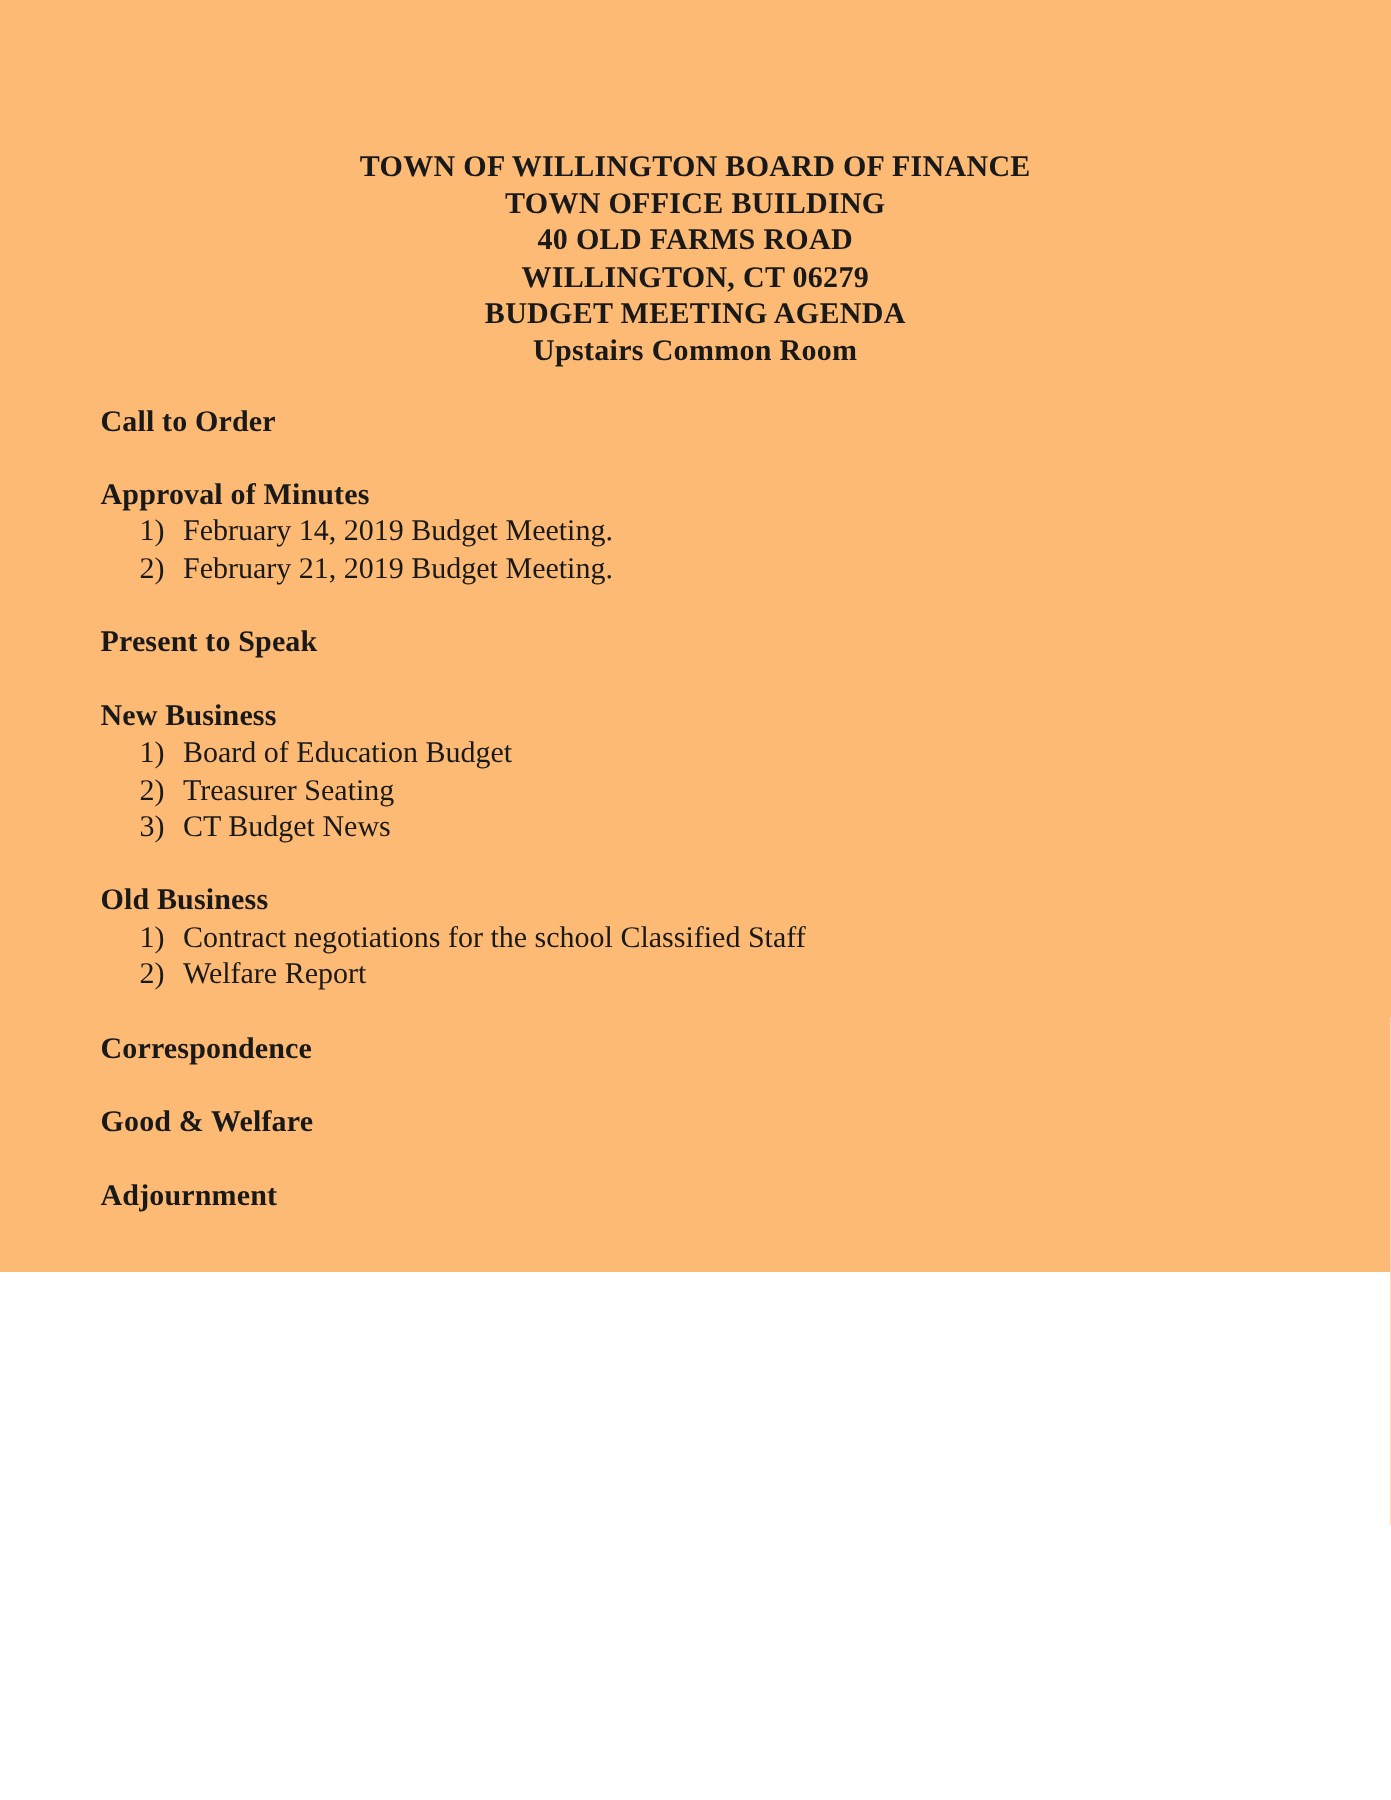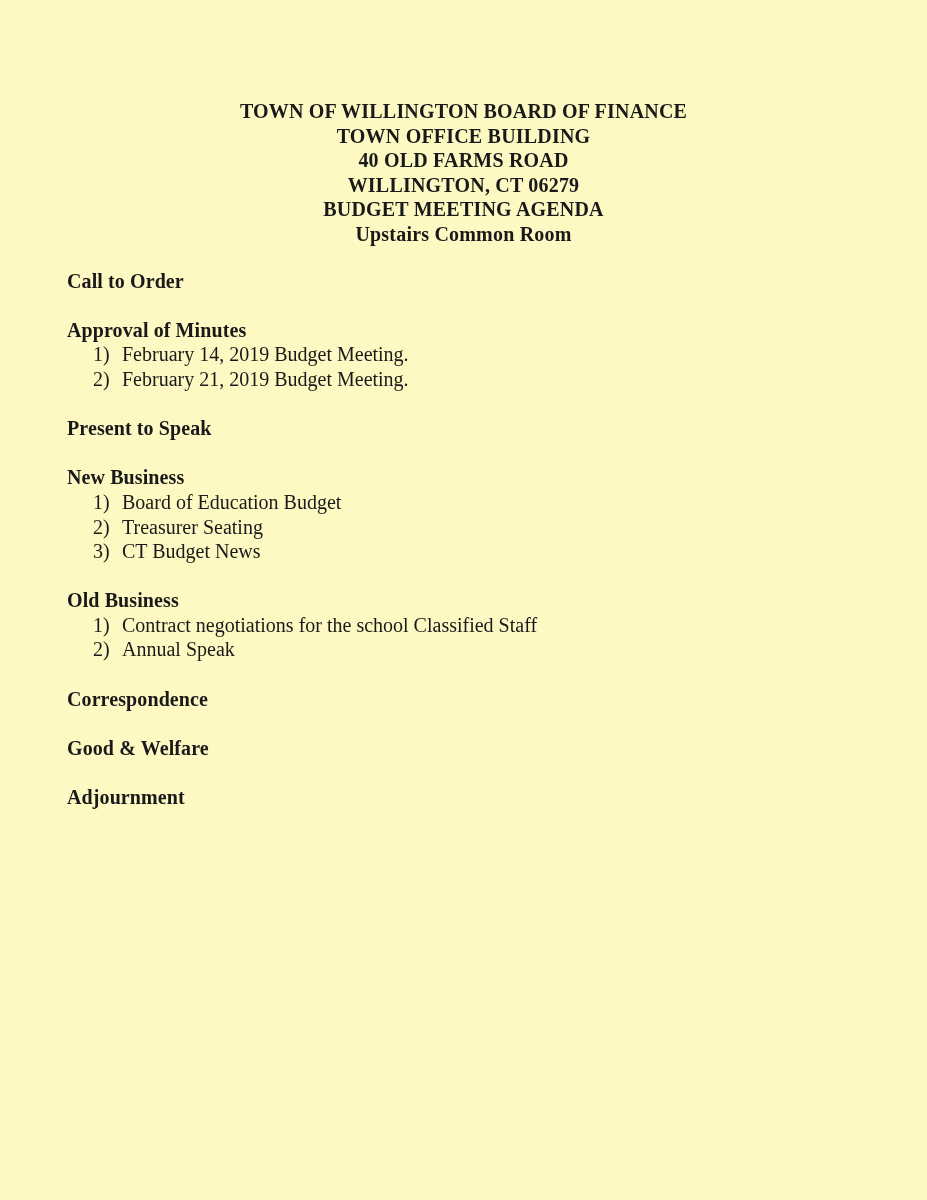--- a/index.html
+++ b/index.html
@@ -10,22 +10,22 @@
     width: 927px;
     height: 1200px;
     background: #ffffff;
     font-family: "Liberation Serif", "DejaVu Serif", serif;
     color: #191919;
     overflow: hidden;
   }
   .page {
     position: relative;
     width: 927px;
-    height: 1200px;
-    background: #fef9c3;
+    height: 848px;
+    background: #fdba74;
   }
   .doc-header {
     padding-top: 99px;
     text-align: center;
     font-weight: bold;
     font-size: 20px;
     line-height: 24.6px;
     letter-spacing: 0.2px;
   }
   .agenda {
@@ -100,21 +100,21 @@
         </div>
       </section>
       <section class="section">
         <div class="section-title">Old Business</div>
         <div class="item">
           <span class="item-num">1)</span>
           <span class="item-text">Contract negotiations for the school Classified Staff</span>
         </div>
         <div class="item">
           <span class="item-num">2)</span>
-          <span class="item-text">Annual Speak</span>
+          <span class="item-text">Welfare Report</span>
         </div>
       </section>
       <section class="section">
         <div class="section-title">Correspondence</div>
       </section>
       <section class="section">
         <div class="section-title">Good &amp; Welfare</div>
       </section>
       <section class="section">
         <div class="section-title">Adjournment</div>

